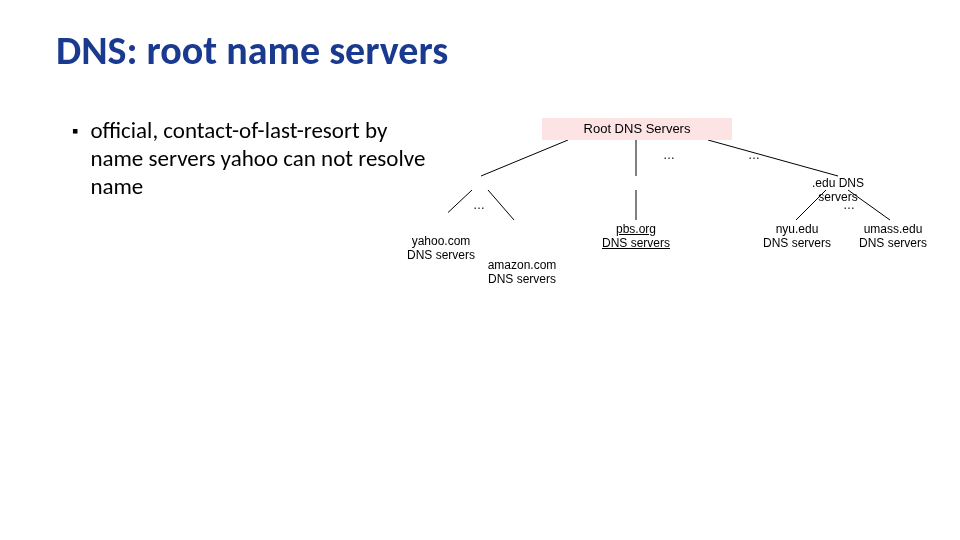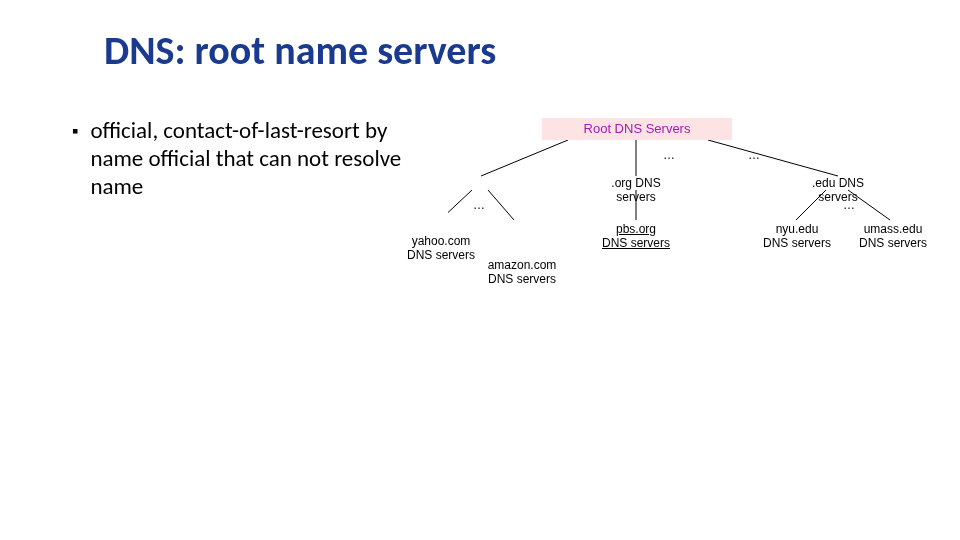--- a/index.html
+++ b/index.html
@@ -11,21 +11,20 @@
       position: relative;
       overflow: hidden;
     }
     .title {
       position: absolute;
       top: 26px;
       left: 56px;
       font-size: 40px;
       font-weight: 700;
       color: #1a3a8f;
-      margin-left: 48px;
     }
     .bullet-block {
       position: absolute;
       top: 116px;
       left: 72px;
       width: 360px;
     }
     .bullet-row {
       display: flex;
       align-items: flex-start;
@@ -51,21 +50,21 @@
     .root-box {
       position: absolute;
       top: 10px;
       left: 94px;
       width: 190px;
       height: 22px;
       background: #fde3e3;
       text-align: center;
       font-family: Arial, sans-serif;
       font-size: 13px;
-      color: #a21caf;
+      color: #000000;
       line-height: 22px;
     }
     .node-label {
       position: absolute;
       font-family: Arial, sans-serif;
       font-size: 12px;
       color: #000;
       text-align: center;
       line-height: 14px;
     }
@@ -88,21 +87,21 @@
     }
   </style>
 </head>
 <body>
 
 <div class="title">DNS: root name servers</div>
 
 <div class="bullet-block">
   <div class="bullet-row">
     <span class="bullet-marker">▪</span>
-    <span class="bullet-text">official, contact-of-last-resort by name official that can not resolve name</span>
+    <span class="bullet-text">official, contact-of-last-resort by name servers yahoo can not resolve name</span>
   </div>
 </div>
 
 <div class="diagram">
   <svg class="lines">
 
     <line x1="120" y1="32" x2="33" y2="68"></line>
     <line x1="188" y1="32" x2="188" y2="68"></line>
     <line x1="260" y1="32" x2="390" y2="68"></line>
 
@@ -113,21 +112,20 @@
 
     <line x1="378" y1="82" x2="348" y2="112"></line>
     <line x1="400" y1="82" x2="442" y2="112"></line>
   </svg>
 
   <div class="root-box">Root DNS Servers</div>
 
   <div class="ell" style="top:40px; left:215px;">…</div>
   <div class="ell" style="top:40px; left:300px;">…</div>
 
-  <div class="node-label" style="top:68px; left:142px; width:92px;">.org DNS servers</div>
   <div class="node-label" style="top:68px; left:344px; width:92px;">.edu DNS servers</div>
 
   <div class="ell" style="top:90px; left:25px;">…</div>
   <div class="ell" style="top:90px; left:395px;">…</div>
 
   <div class="node-label" style="top:114px; left:-42px; width:70px;margin-top:12px;">
     <span>yahoo.com</span><br>
     <span>DNS servers</span>
   </div>
   <div class="node-label" style="top:114px; left:34px; width:80px;margin-top:36px;">

